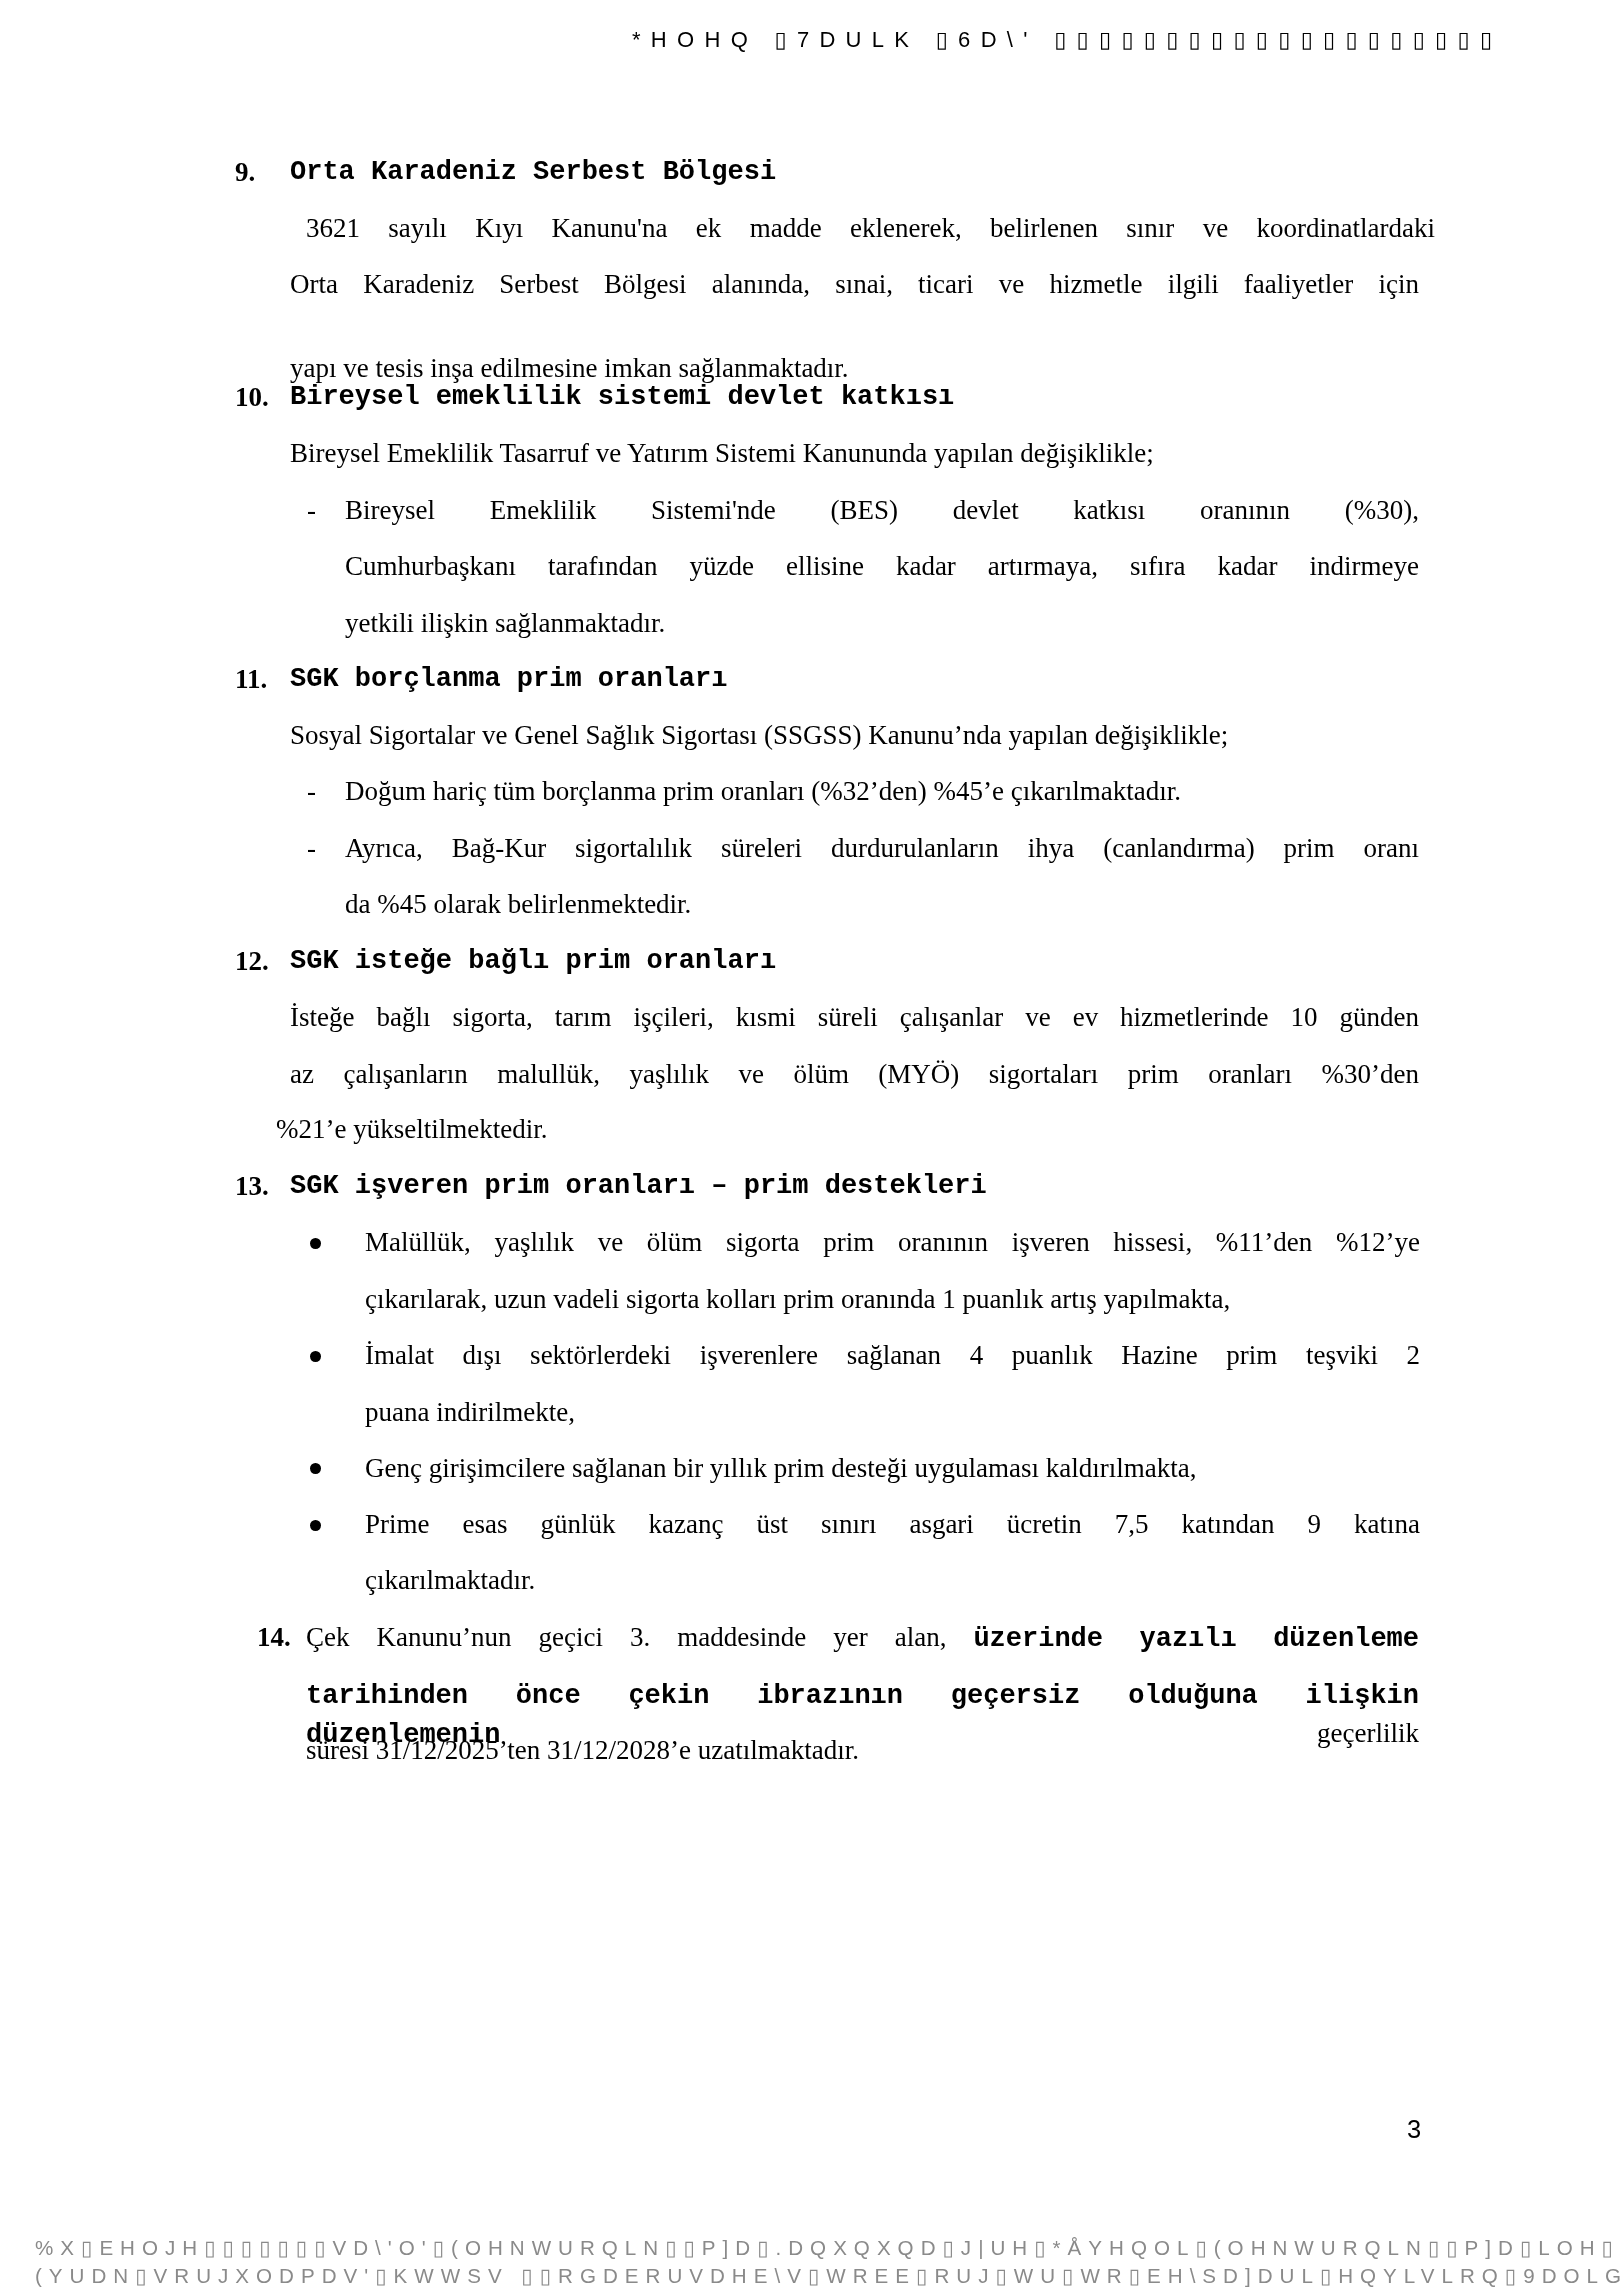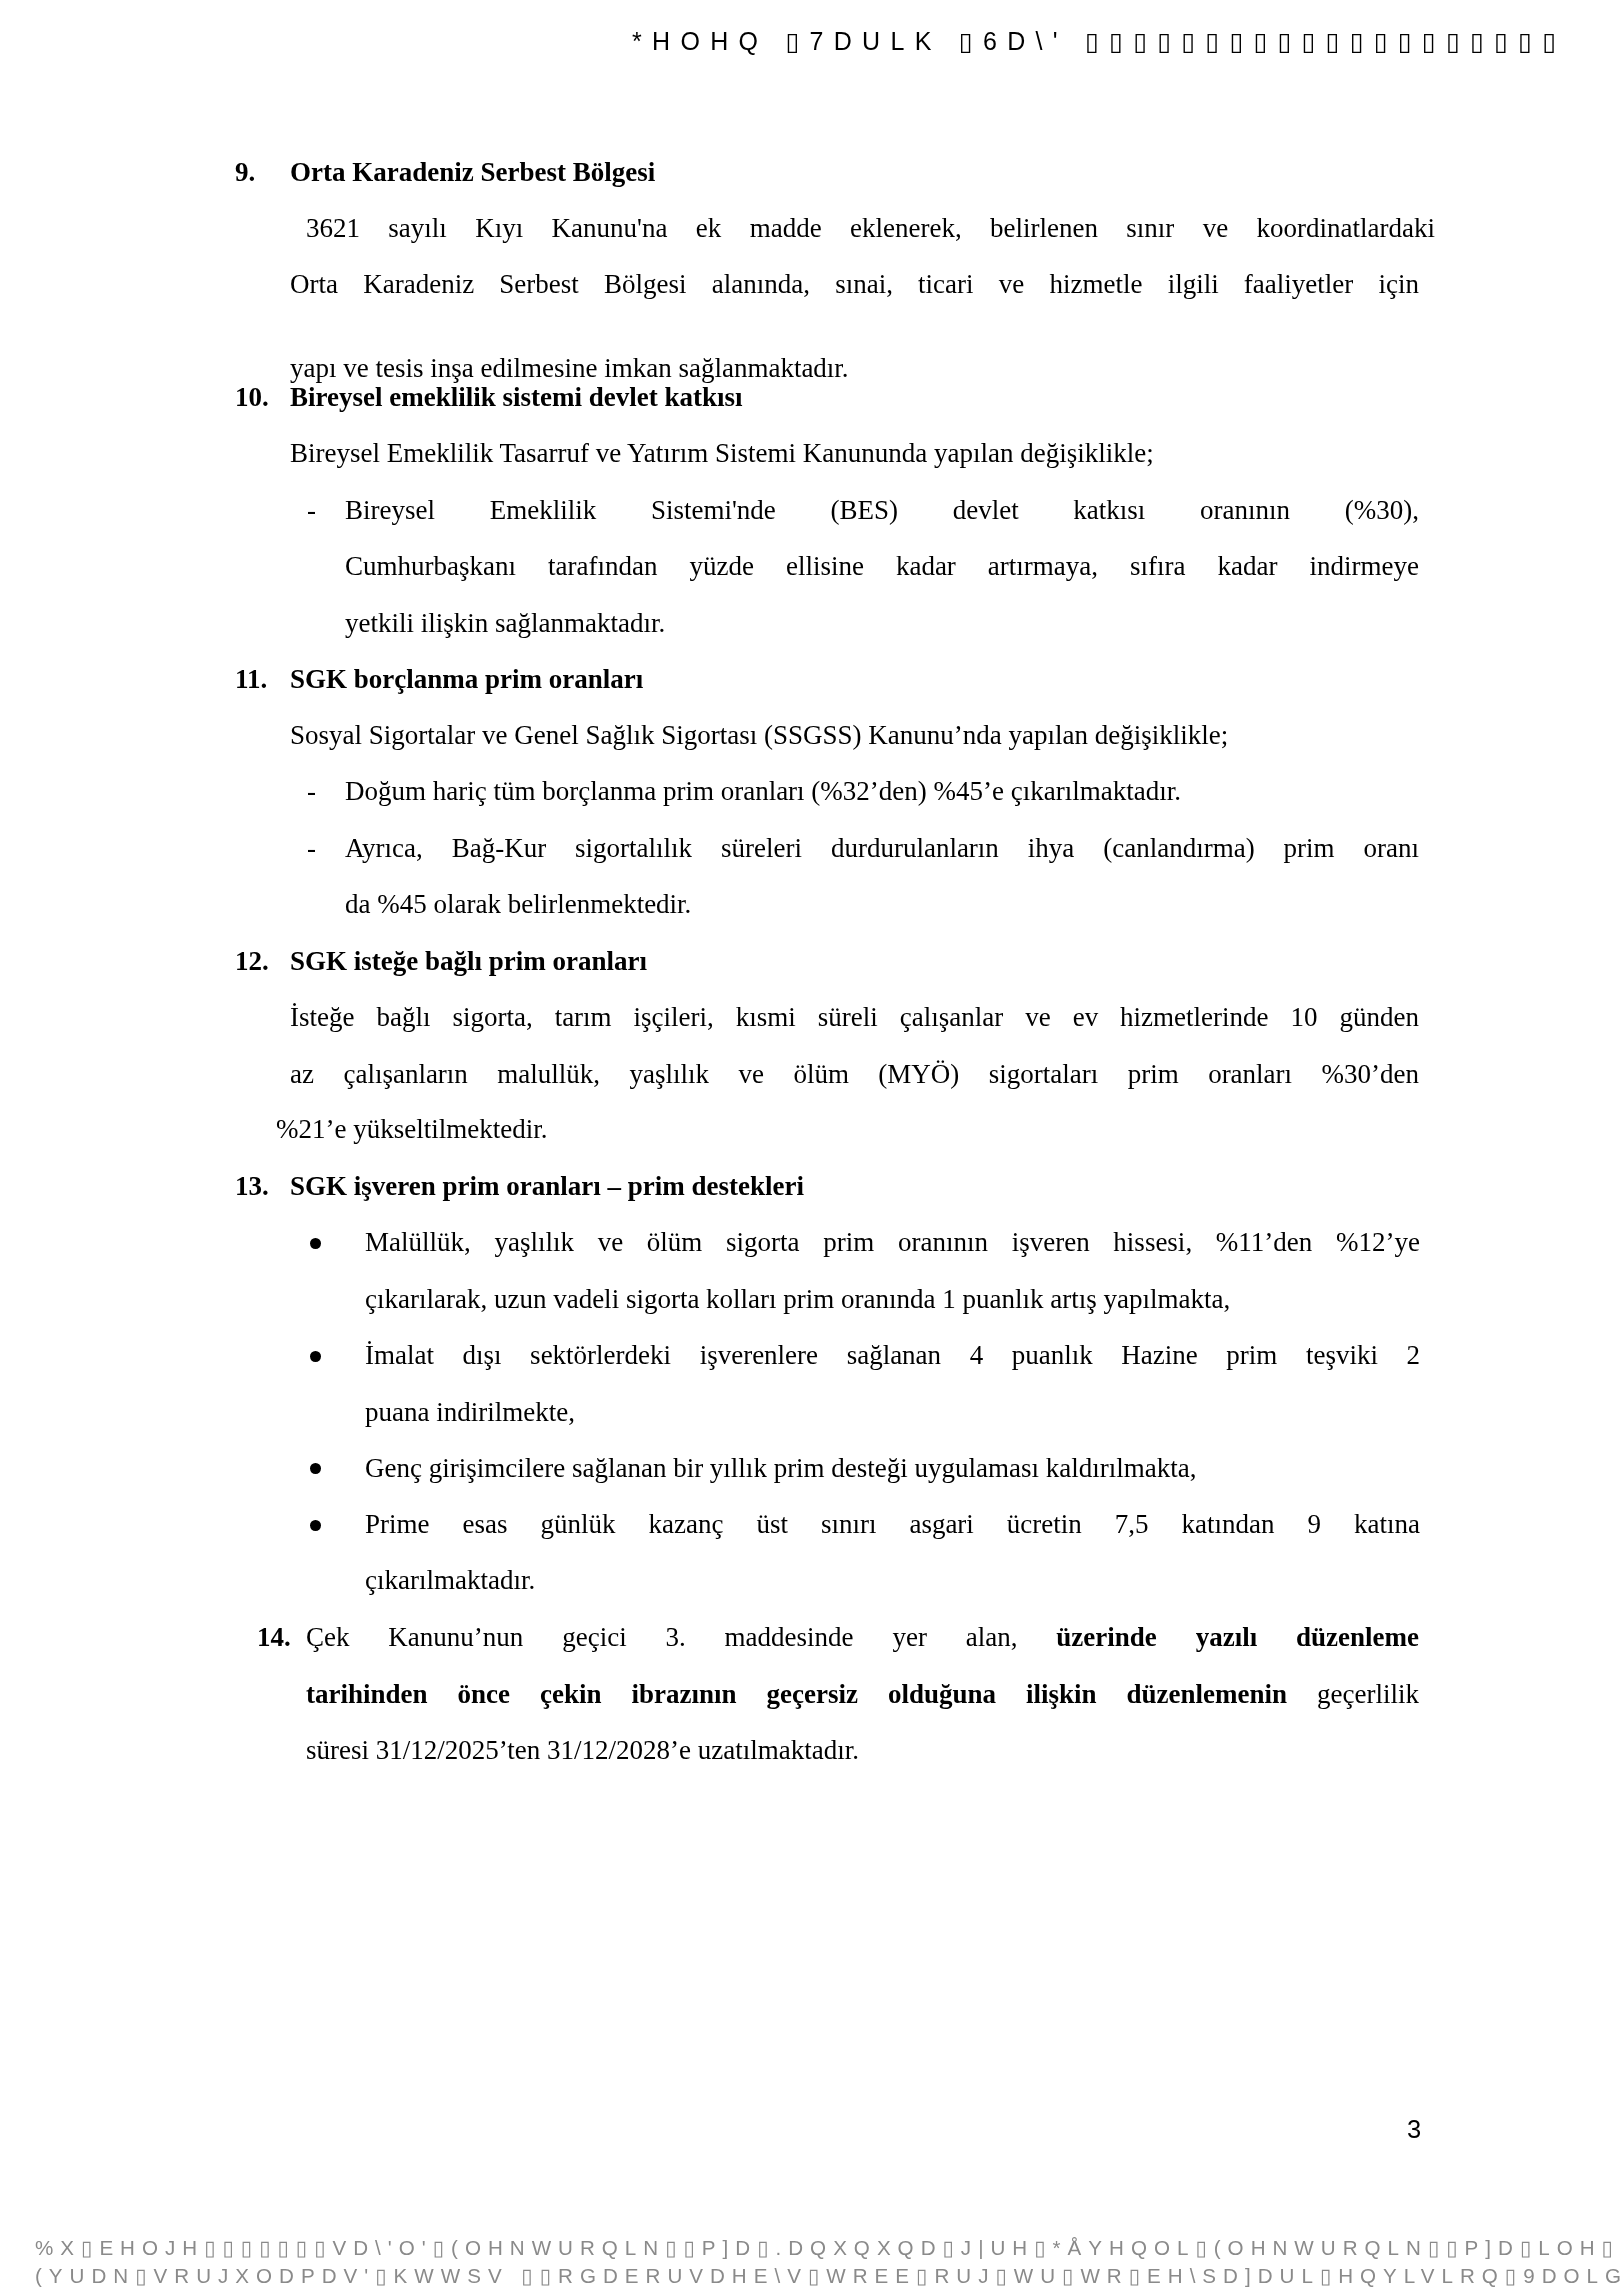--- a/index.html
+++ b/index.html
@@ -1,23 +1,23 @@
 <!DOCTYPE html>
 <html><head>
 <meta charset="utf-8">
 <style>
   html, body { margin: 0; padding: 0; background: #ffffff; }
   body { width: 1621px; height: 2293px; position: relative; overflow: hidden;
          font-family: "Liberation Serif", "DejaVu Serif", serif; color: #000; }
   .header { position: absolute; top: 27.4px; left: 632px; font-family: "Liberation Sans", sans-serif;
-            font-size: 25px; letter-spacing: 10.3px; color: #000; white-space: nowrap; }
+            font-size: 22px; letter-spacing: 10.3px; color: #000; white-space: nowrap; }
   .page { position: absolute; left: 0; top: 0; width: 1621px; }
   .line { position: absolute; font-size: 27px; line-height: 37px; white-space: nowrap; }
   .just { text-align: justify; text-align-last: justify; white-space: normal; }
-  .b { font-weight: bold; }
+  .b { font-weight: bold; font-family: Liberation Mono, monospace; }
   .num { position: absolute; font-weight: bold; font-size: 27px; line-height: 37px; }
   .marker { position: absolute; font-size: 27px; line-height: 37px; }
   .dot { position: absolute; width: 10.8px; height: 10.8px; border-radius: 50%; background: #000; }
   .pagenum { position: absolute; left: 1407px; top: 2115px; font-family: "Liberation Sans", sans-serif;
              font-size: 25.5px; color: #000; }
   .footer { position: absolute; left: 35px; font-family: "Liberation Sans", sans-serif; font-size: 20.6px;
             color: #8a8a8a; white-space: nowrap; letter-spacing: 7px; }
 </style>
 </head>
 <body>

